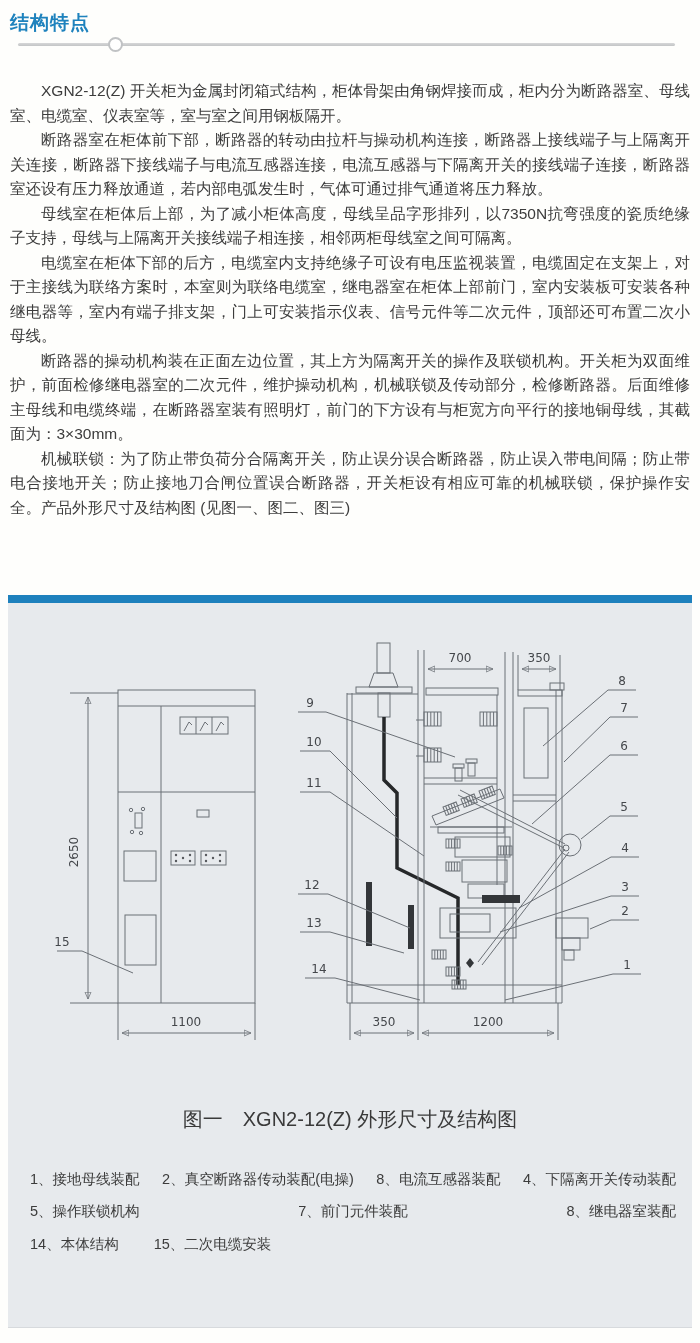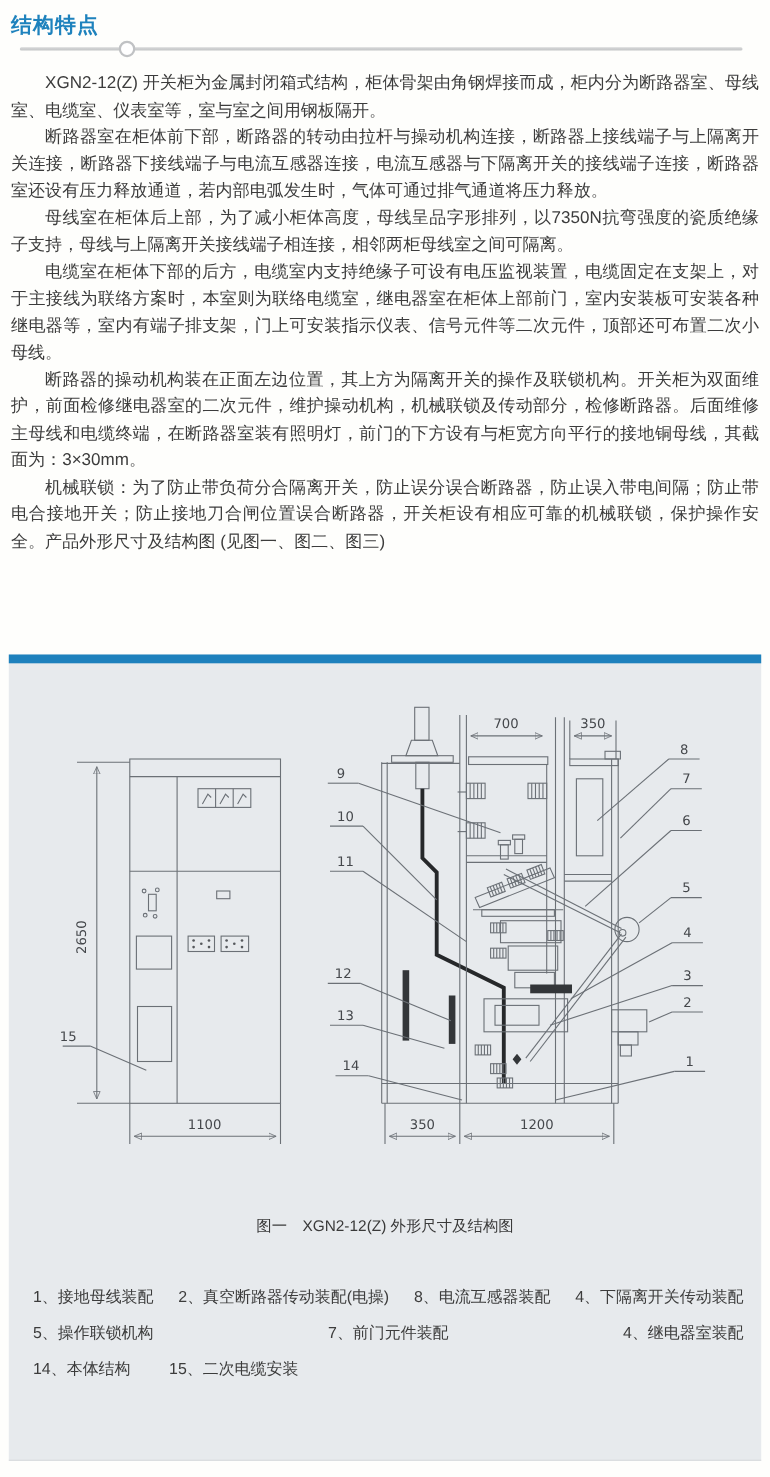--- a/index.html
+++ b/index.html
@@ -8,31 +8,31 @@
 
   
   .sec-header{padding:10px 17px 0 10px;}
   .sec-title{font-size:19px;font-weight:bold;color:#1e82bd;letter-spacing:1px;}
   .rule{position:relative;margin:7px 8px 0 8px;height:3px;
         background:linear-gradient(#d6d7d8,#c3c5c6);border-radius:2px;}
   .rule-dot{position:absolute;left:90px;top:-6px;width:11px;height:11px;border-radius:50%;
             background:#fff;border:2px solid #c0c2c4;}
 
   
-  .body-text{padding:18px 10px 0 10px;}
+  .body-text{padding:33px 10px 0 10px;}
   .body-text p{margin:0;font-size:15.5px;line-height:24.5px;color:#3c3c3c;
                text-align:justify;text-indent:2em;}
 
   
   .figure-panel{position:absolute;left:8px;top:595px;width:684px;height:733px;
                 background:#e7eaed;border-top:8px solid #1e81bd;
                 border-bottom:1px solid #d7dadd;box-sizing:border-box;}
   .fig-svg{position:absolute;left:0;top:17px;width:684px;height:450px;}
   .fig-caption{position:absolute;left:0;top:503px;width:100%;text-align:center;
-               font-size:14px;color:#3a3a3a;}
+               font-size:20px;color:#3a3a3a;}
   .legend{position:absolute;left:22px;right:16px;top:560px;font-size:14.5px;color:#3c3c3c;}
   .legend-row{display:flex;justify-content:space-between;align-items:center;height:32.5px;}
   .legend-row.last{justify-content:flex-start;gap:35px;}
   .legend-row span{white-space:nowrap;}
 
   
   .fig-svg line,.fig-svg rect,.fig-svg polygon,.fig-svg polyline,.fig-svg circle,.fig-svg path{
       stroke:#6b7076;stroke-width:1;fill:none;}
   .fig-svg text{fill:#44474b;font-size:12px;font-family:"DejaVu Sans",sans-serif;stroke:none;}
   .fig-svg .solid{fill:#333639;stroke:none;}
@@ -277,21 +277,21 @@
     <div class="legend">
       <div class="legend-row">
         <span>1、接地母线装配</span>
         <span>2、真空断路器传动装配(电操)</span>
         <span>8、电流互感器装配</span>
         <span>4、下隔离开关传动装配</span>
       </div>
       <div class="legend-row">
         <span>5、操作联锁机构</span>
         <span>7、前门元件装配</span>
-        <span>4、继电器室装配</span>
+        <span>8、继电器室装配</span>
       </div>
       <div class="legend-row last">
         <span>14、本体结构</span>
         <span>15、二次电缆安装</span>
       </div>
     </div>
 
   </div>
 </div>
 

